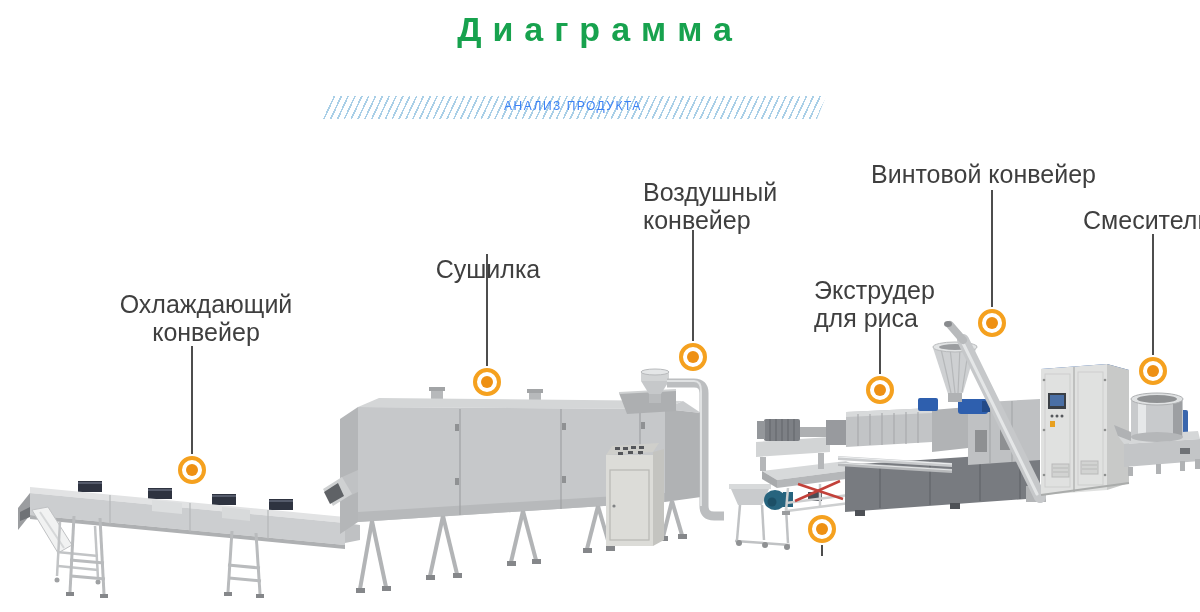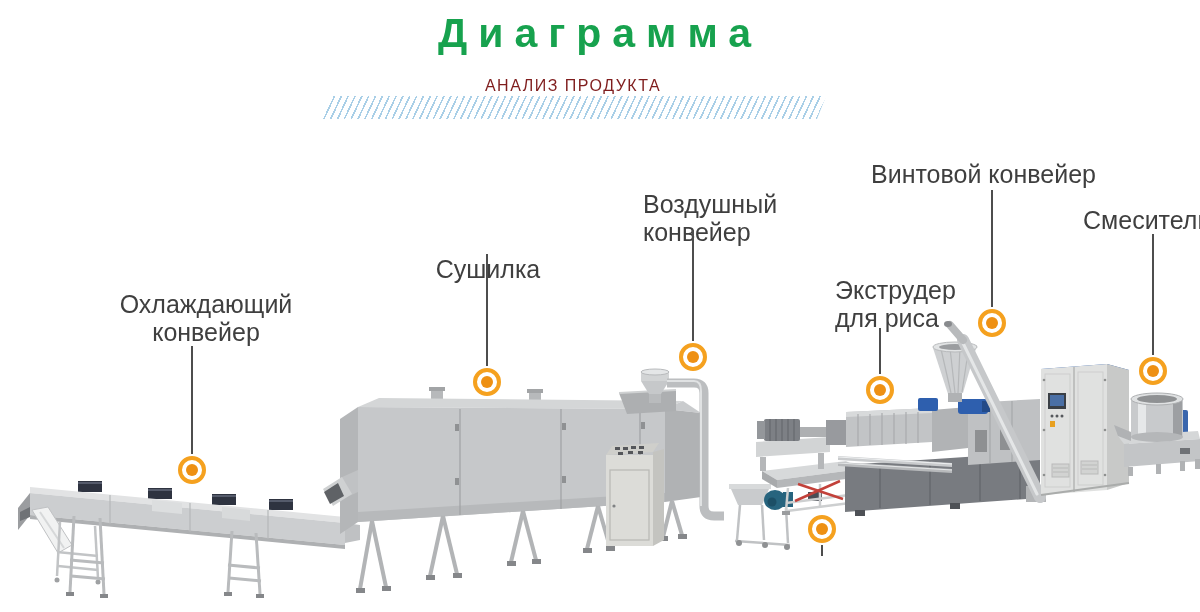--- a/index.html
+++ b/index.html
@@ -1,24 +1,24 @@
 <!DOCTYPE html>
 <html><head>
 <meta charset="utf-8">
 <style>
   html,body{margin:0;padding:0;background:#fff;}
   .stage{position:relative;width:1200px;height:612px;background:#ffffff;overflow:hidden;
          font-family:"Liberation Sans", sans-serif;}
   .page-title{position:absolute;left:0;top:10px;width:1200px;text-align:center;
-              font-size:41px;font-weight:700;letter-spacing:11px;color:#17a24e;}
+              font-size:34px;font-weight:700;letter-spacing:11px;color:#17a24e;}
   .hatch-band{position:absolute;left:320px;top:96px;width:506px;height:23px;
               background:repeating-linear-gradient(115deg,#a9cfe7 0px,#a9cfe7 1.6px,rgba(255,255,255,0) 1.6px,rgba(255,255,255,0) 6.2px);
               clip-path:polygon(9px 0,100% 0,calc(100% - 9px) 100%,0 100%);}
-  .subtitle{position:absolute;left:320px;top:77px;width:506px;text-align:center;
-            font-size:16px;letter-spacing:1.5px;color:#7f1d1d;}
+  .subtitle{position:absolute;left:320px;top:99px;width:506px;text-align:center;
+            font-size:12px;letter-spacing:1.5px;color:#3b82f6;}
   .scene{position:absolute;left:0;top:0;}
   .mlabel{position:absolute;color:#3f3f3f;font-size:25px;line-height:28px;white-space:nowrap;}
   .center{text-align:center;}
   .leader{position:absolute;width:2px;background:#4d4d4d;}
   .marker{position:absolute;width:20px;height:20px;border:4px solid #f5a11f;border-radius:50%;background:#fff;}
   .marker .dot{position:absolute;left:4px;top:4px;width:12px;height:12px;border-radius:50%;background:#ee9013;}
 </style>
 </head>
 <body>
 
@@ -348,31 +348,31 @@
     </g>
   </svg>
 
   <div class="mlabel center" style="left:106px;top:290px;width:200px;">
     <span>Охлаждающий</span><br>
     <span>конвейер</span>
   </div>
   <div class="mlabel center" style="left:388px;top:227px;width:200px;margin-top:28px;">
     <span>Сушилка</span>
   </div>
-  <div class="mlabel" style="left:643px;top:178px;margin-top:12px;">
+  <div class="mlabel" style="left:643px;top:178px;">
     <span>Воздушный</span><br>
     <span>конвейер</span>
   </div>
   <div class="mlabel center" style="left:871px;top:160px;width:222px;">
     <span>Винтовой конвейер</span>
   </div>
   <div class="mlabel" style="left:1083px;top:206px;">
     <span>Смеситель</span>
   </div>
-  <div class="mlabel" style="left:835px;top:276px;">
+  <div class="mlabel" style="left:814px;top:276px;">
     <span>Экструдер</span><br>
     <span>для риса</span>
   </div>
 
   <div class="leader" style="left:191px;top:346px;height:108px;"></div>
   <div class="leader" style="left:486px;top:254px;height:112px;"></div>
   <div class="leader" style="left:692px;top:230px;height:111px;"></div>
   <div class="leader" style="left:991px;top:190px;height:117px;"></div>
   <div class="leader" style="left:1152px;top:234px;height:121px;"></div>
   <div class="leader" style="left:879px;top:328px;height:46px;"></div>

